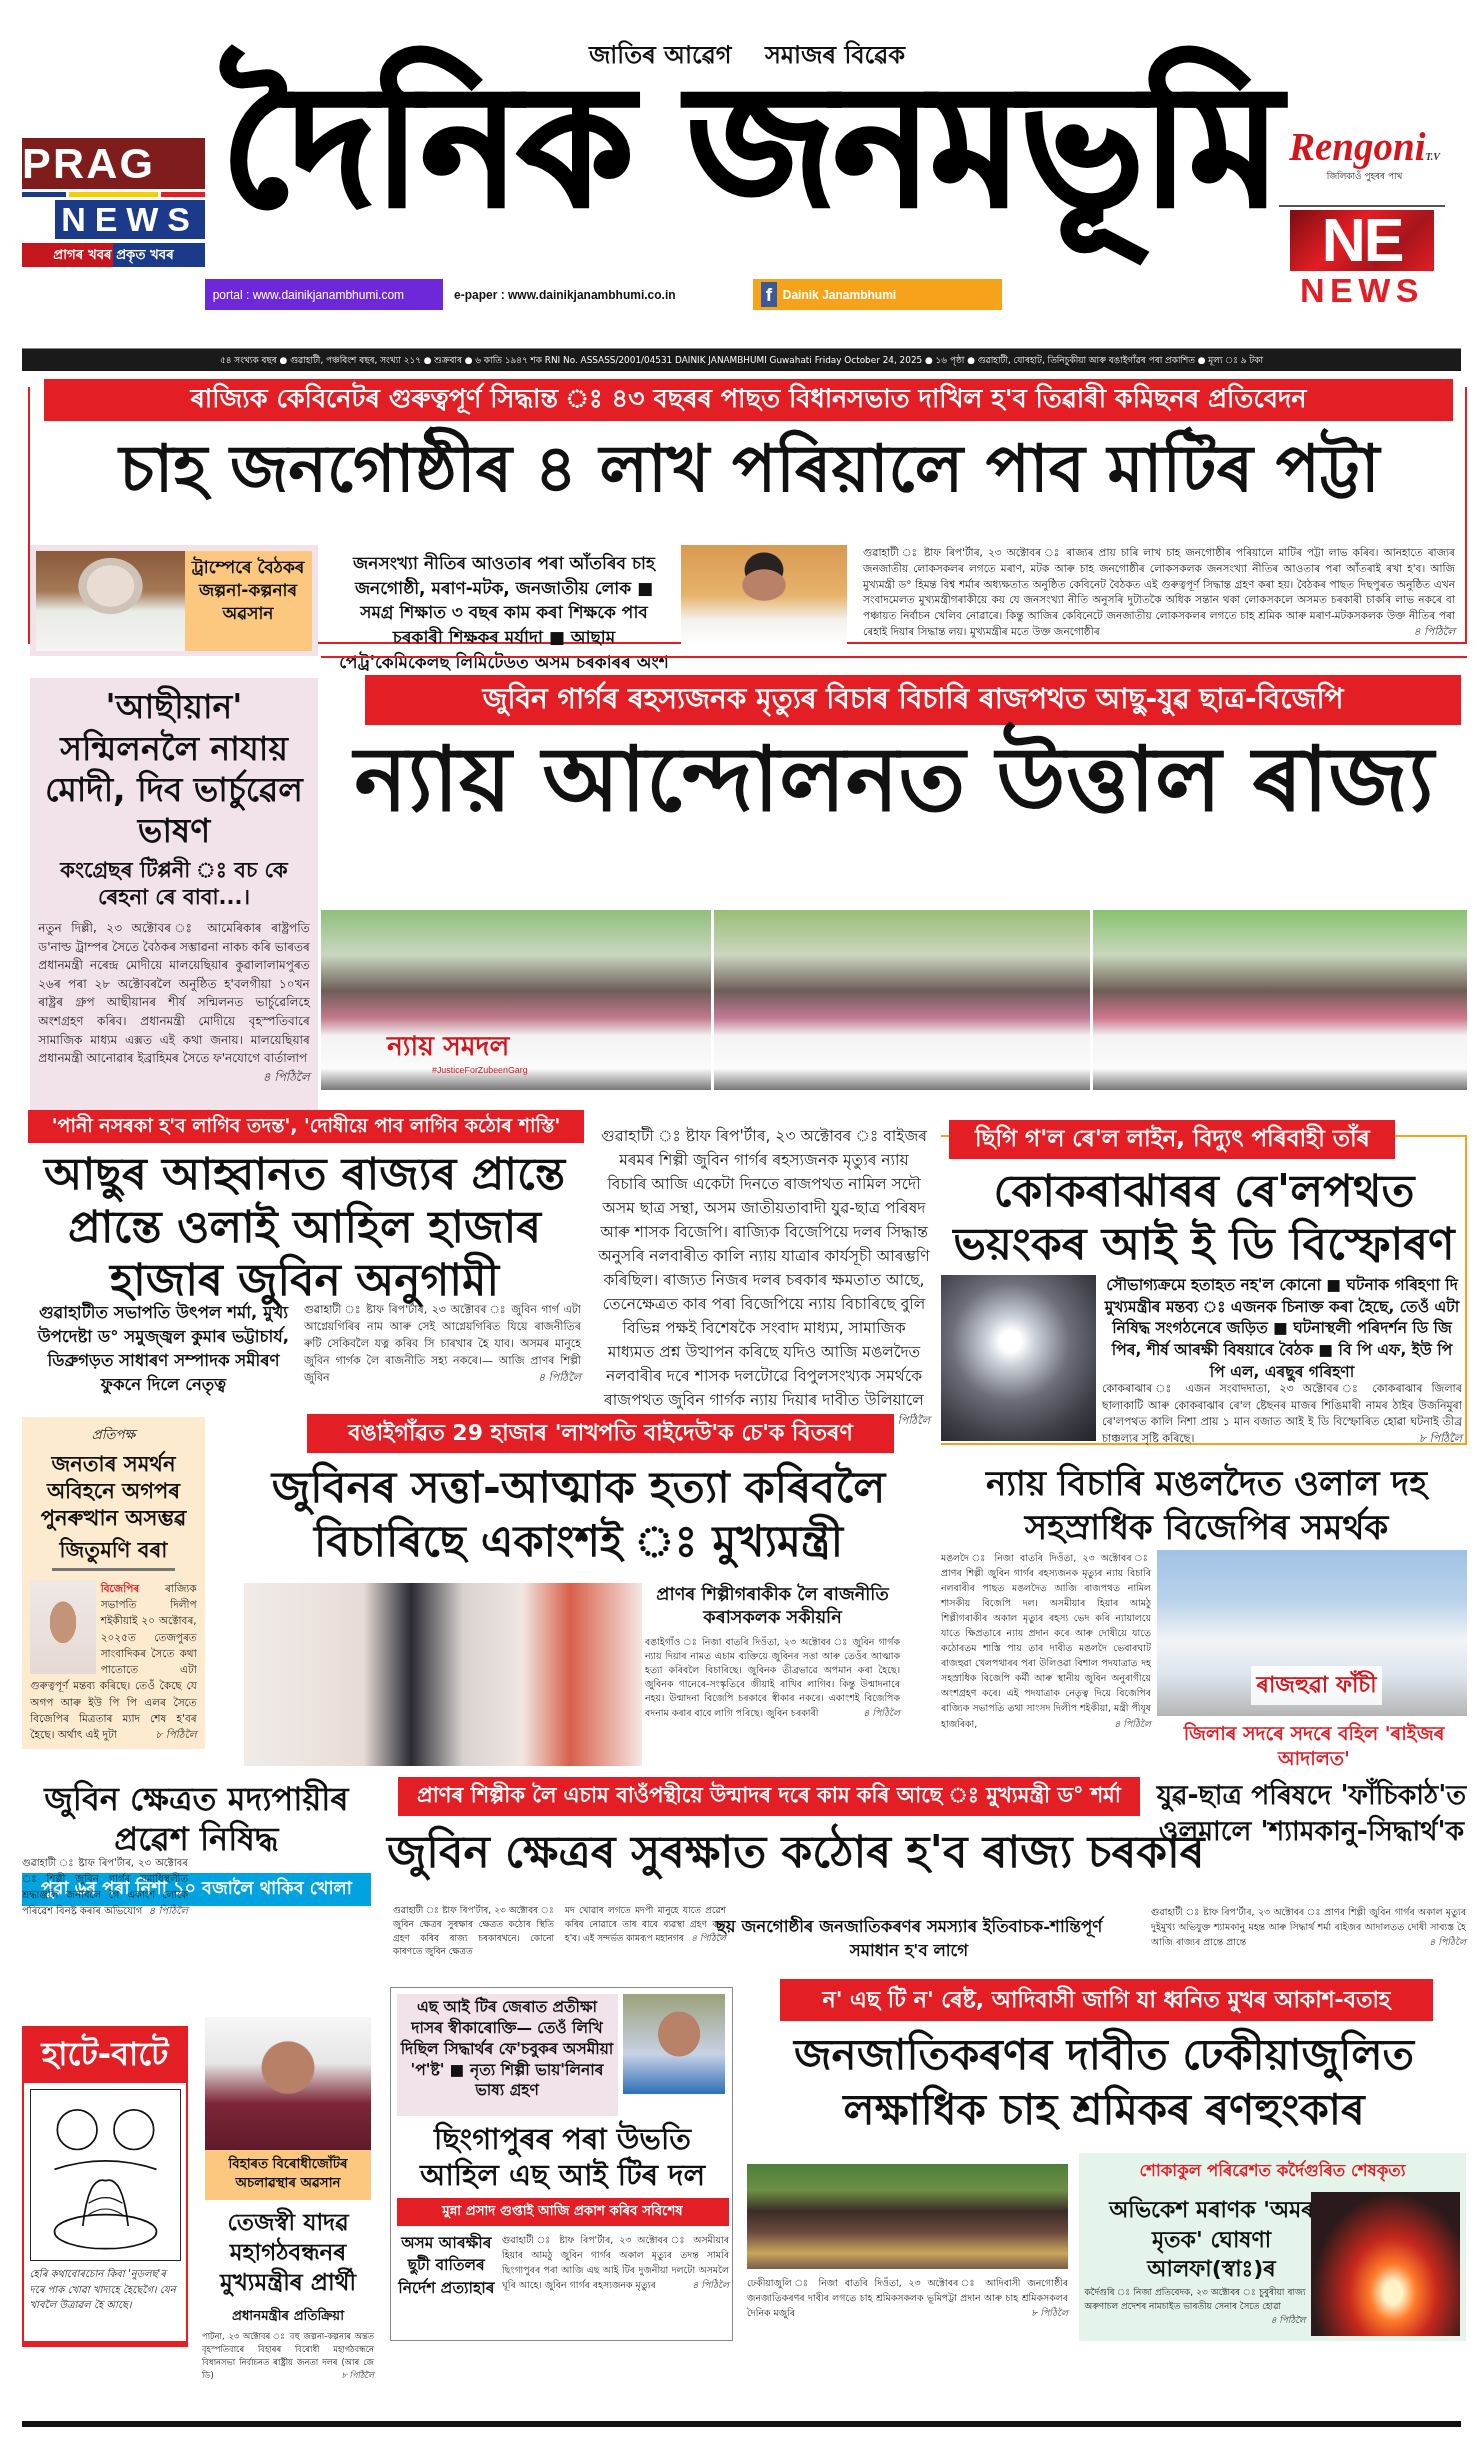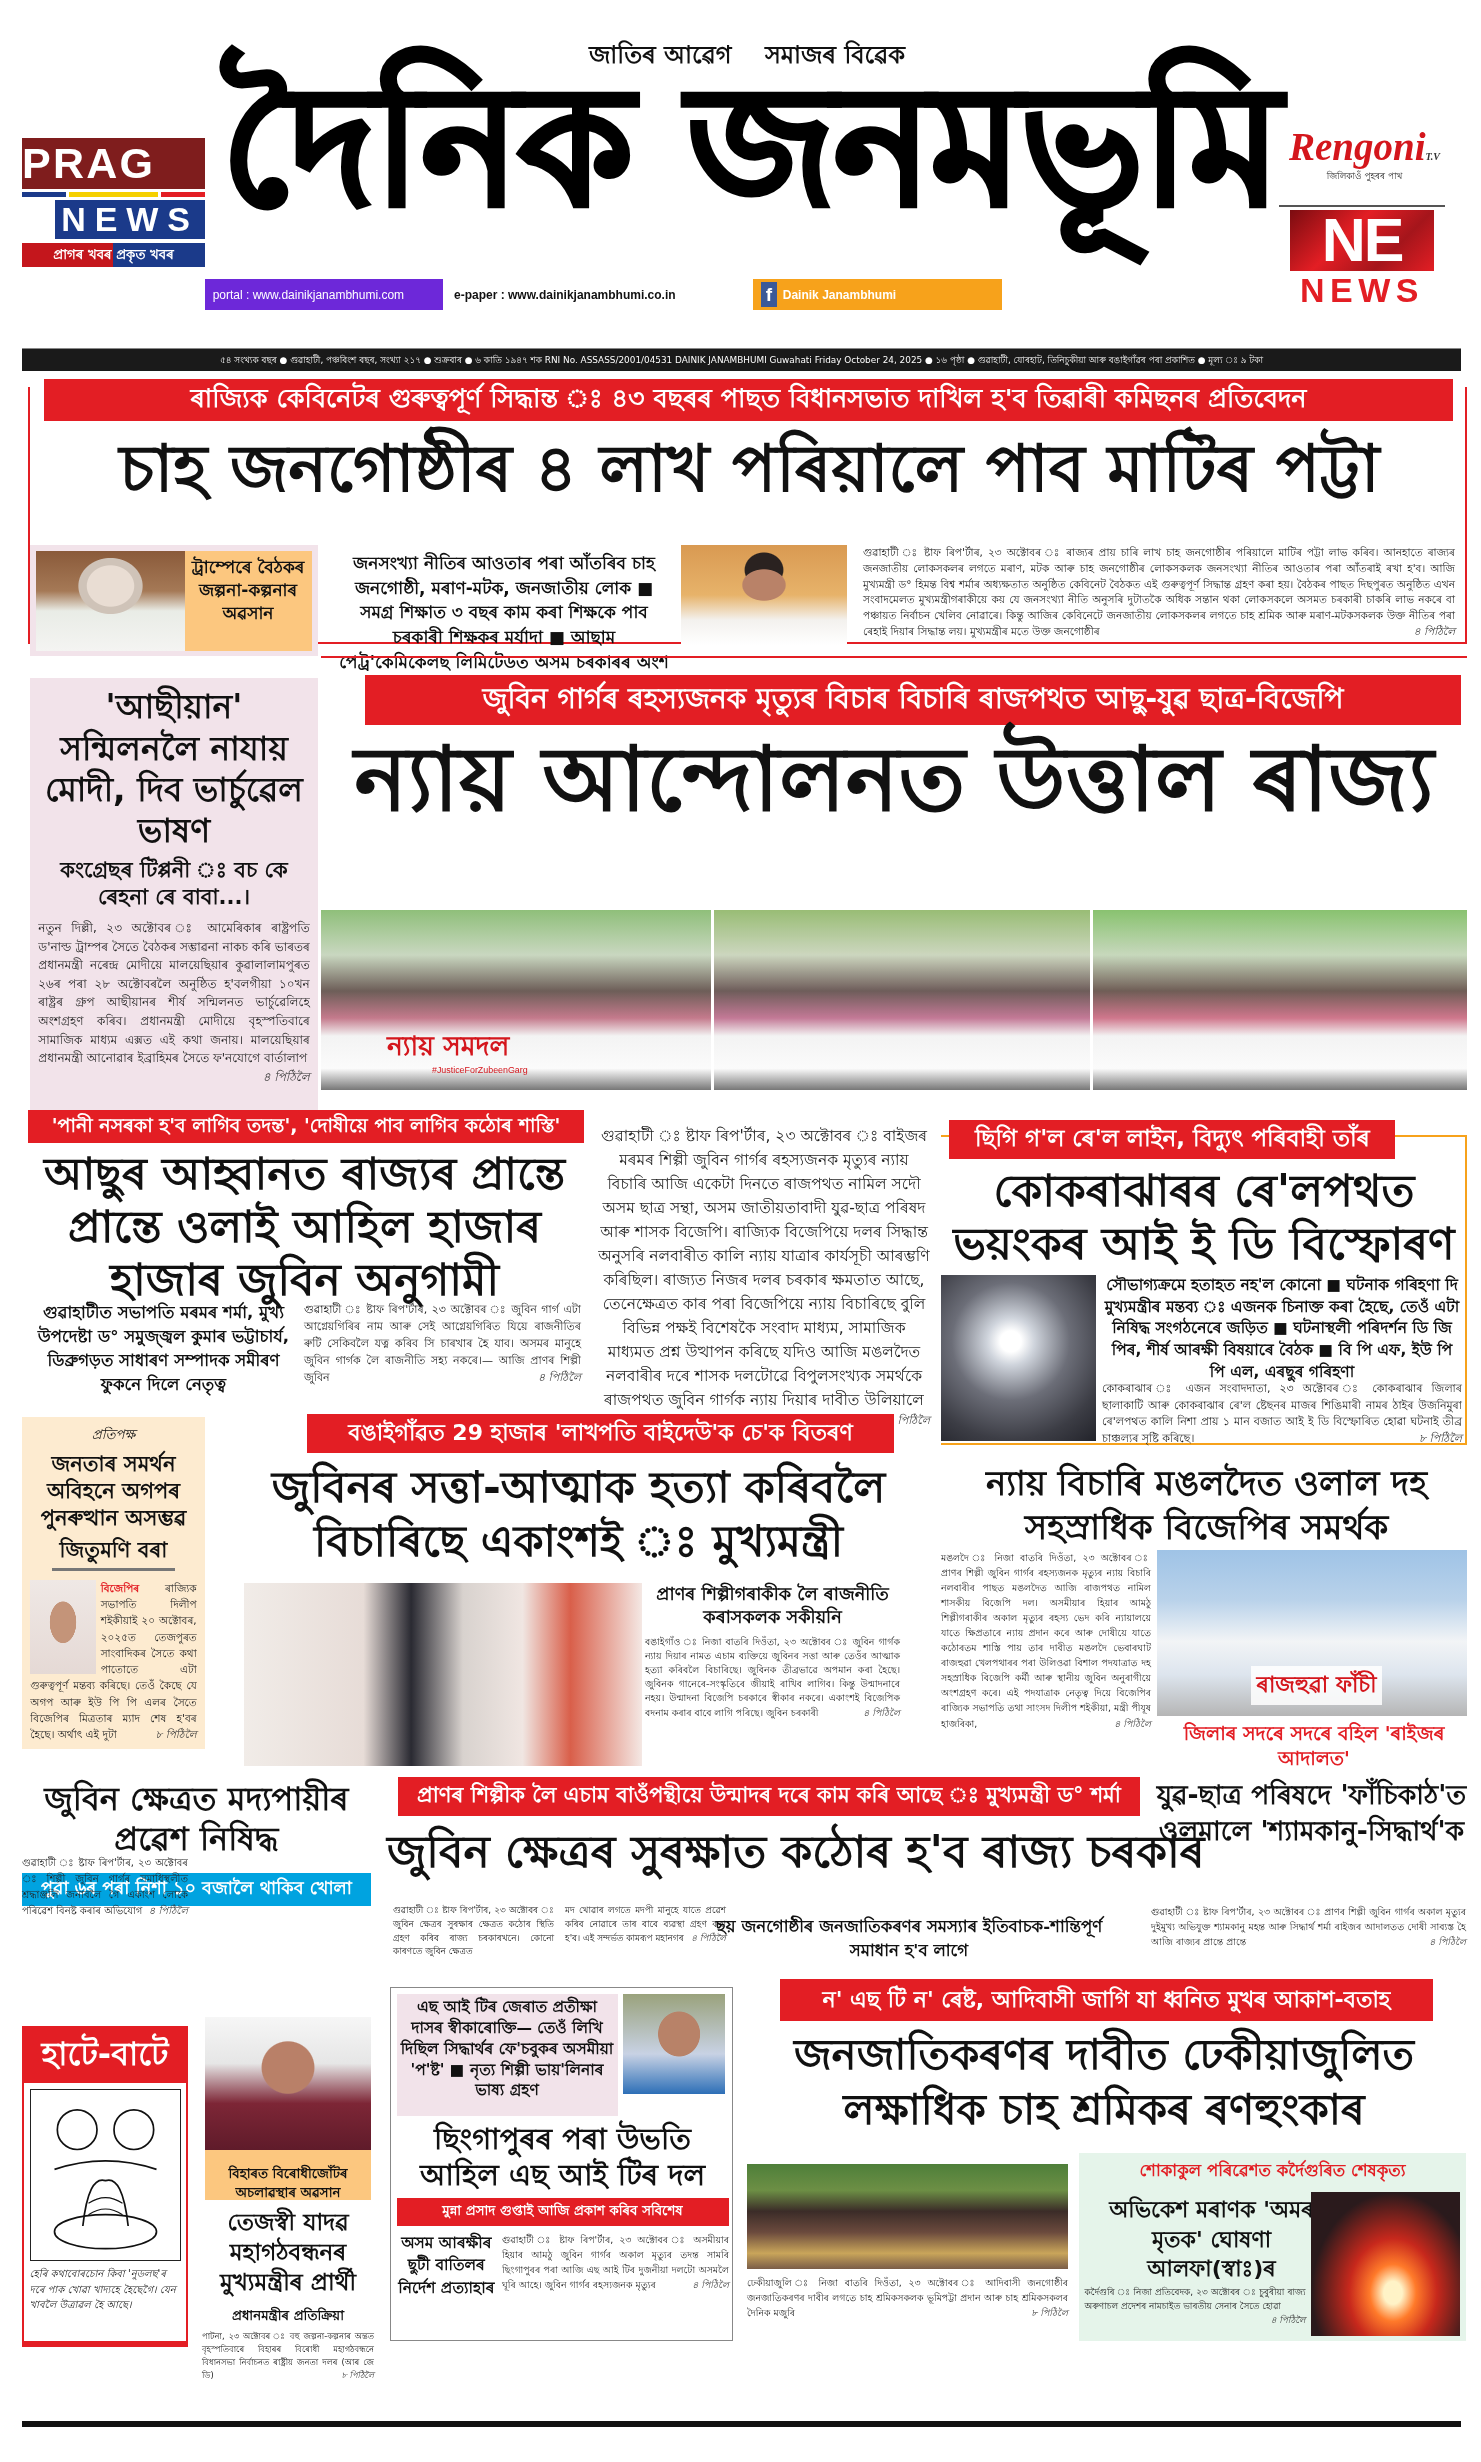--- a/index.html
+++ b/index.html
@@ -112,21 +112,21 @@
 <div class="abs hl" style="left:321px;top:731px;width:1146px;font-size:89px;line-height:1.1;white-space:nowrap">ন্যায় আন্দোলনত উত্তাল ৰাজ্য</div>
 <div class="abs photo ph-rally" style="left:321px;top:910px;width:390px;height:180px">
   <div class="abs" style="left:66px;top:116px;font:bold 26.6px 'DejaVu Sans',sans-serif;color:#d4161c">ন্যায় সমদল</div>
   <div class="abs" style="left:111px;top:155px;font:8.9px 'Liberation Sans',sans-serif;color:#d4161c">#JusticeForZubeenGarg</div>
 </div>
 <div class="abs photo ph-rally" style="left:714px;top:910px;width:376px;height:180px;filter:hue-rotate(-10deg)"></div>
 <div class="abs photo ph-rally" style="left:1093px;top:910px;width:374px;height:180px;filter:saturate(1.2)"></div>
 
 <div class="abs red-banner" style="left:28px;top:1110px;width:556px;height:33px;font-size:19px">'পানী নসৰকা হ'ব লাগিব তদন্ত', 'দোষীয়ে পাব লাগিব কঠোৰ শাস্তি'</div>
 <div class="abs hl" style="left:22px;top:1148px;width:565px;font-size:44px;line-height:1.2">আছুৰ আহ্বানত ৰাজ্যৰ প্ৰান্তে প্ৰান্তে ওলাই আহিল হাজাৰ হাজাৰ জুবিন অনুগামী</div>
-<div class="abs hl" style="left:25px;top:1301px;width:277px;font-size:16.6px;line-height:1.45">গুৱাহাটীত সভাপতি মৰমৰ শৰ্মা, মুখ্য উপদেষ্টা ড° সমুজ্জ্বল কুমাৰ ভট্টাচাৰ্য, ডিব্ৰুগড়ত সাধাৰণ সম্পাদক সমীৰণ ফুকনে দিলে নেতৃত্ব</div>
+<div class="abs hl" style="left:25px;top:1301px;width:277px;font-size:16.6px;line-height:1.45">গুৱাহাটীত সভাপতি উৎপল শৰ্মা, মুখ্য উপদেষ্টা ড° সমুজ্জ্বল কুমাৰ ভট্টাচাৰ্য, ডিব্ৰুগড়ত সাধাৰণ সম্পাদক সমীৰণ ফুকনে দিলে নেতৃত্ব</div>
 <div class="abs body" style="left:304px;top:1301px;width:277px;font-size:11px;line-height:1.55">
   <span>গুৱাহাটী ঃ ষ্টাফ ৰিপ'ৰ্টাৰ, ২৩ অক্টোবৰ ঃ জুবিন গাৰ্গ এটা আগ্নেয়গিৰিৰ নাম আৰু সেই আগ্নেয়গিৰিত যিয়ে ৰাজনীতিৰ ৰুটি সেকিবলৈ যত্ন কৰিব সি চাৰখাৰ হৈ যাব। অসমৰ মানুহে জুবিন গাৰ্গক লৈ ৰাজনীতি সহ্য নকৰে।— আজি প্ৰাণৰ শিল্পী জুবিন</span>
   <span class="cont">৪ পিঠিলৈ</span>
 </div>
 
 <div class="abs body" style="left:598px;top:1124px;width:332px;font-size:15.5px;line-height:1.55;text-align:center">
   <span>গুৱাহাটী ঃ ষ্টাফ ৰিপ'ৰ্টাৰ, ২৩ অক্টোবৰ ঃ বাইজৰ মৰমৰ শিল্পী জুবিন গাৰ্গৰ ৰহস্যজনক মৃত্যুৰ ন্যায় বিচাৰি আজি একেটা দিনতে ৰাজপথত নামিল সদৌ অসম ছাত্ৰ সন্থা, অসম জাতীয়তাবাদী যুৱ-ছাত্ৰ পৰিষদ আৰু শাসক বিজেপি। ৰাজ্যিক বিজেপিয়ে দলৰ সিদ্ধান্ত অনুসৰি নলবাৰীত কালি ন্যায় যাত্ৰাৰ কাৰ্যসূচী আৰম্ভণি কৰিছিল। ৰাজ্যত নিজৰ দলৰ চৰকাৰ ক্ষমতাত আছে, তেনেক্ষেত্ৰত কাৰ পৰা বিজেপিয়ে ন্যায় বিচাৰিছে বুলি বিভিন্ন পক্ষই বিশেষকৈ সংবাদ মাধ্যম, সামাজিক মাধ্যমত প্ৰশ্ন উত্থাপন কৰিছে যদিও আজি মঙলদৈত নলবাৰীৰ দৰে শাসক দলটোৱে বিপুলসংখ্যক সমৰ্থকে ৰাজপথত জুবিন গাৰ্গক ন্যায় দিয়াৰ দাবীত উলিয়ালে সমদল। ইফালে,</span>
   <span class="cont" style="font-size:11px">৪ পিঠিলৈ</span>
 </div>
 
@@ -194,21 +194,21 @@
       <path d="M40 140 Q130 110 220 140" stroke="#111" stroke-width="3" fill="none"></path>
       <ellipse cx="130" cy="250" rx="90" ry="30" fill="none" stroke="#111" stroke-width="3"></ellipse>
       <path d="M90 240 Q100 150 130 160 Q160 150 170 240" stroke="#111" stroke-width="3" fill="none"></path>
       <path d="M100 200 Q130 180 160 200 M100 220 Q130 200 160 220" stroke="#111" stroke-width="2" fill="none"></path>
     </svg>
   </div>
   <div class="body" style="margin:2.2px 5.5px;font-size:10px;font-style:italic;line-height:1.55;text-align:left">হেৰি কথাবোৰচোন কিবা 'নুডলছ'ৰ দৰে পাক খোৱা খাদ্যহে হৈছেগৈ। যেন খাবলৈ উত্ৰাৱল হৈ আছে।</div>
 </div>
 
 <div class="abs photo ph-tejashwi" style="left:205px;top:2017px;width:166px;height:133px"></div>
-<div class="abs orangebox hl" style="left:205px;top:2150px;width:166px;height:50px;font-size:13.3px;padding:14px;line-height:1.45">বিহাৰত বিৰোধীজোঁটৰ অচলাৱস্থাৰ অৱসান</div>
+<div class="abs orangebox hl" style="left:205px;top:2150px;width:166px;height:50px;font-size:13.3px;padding:4px;line-height:1.45">বিহাৰত বিৰোধীজোঁটৰ অচলাৱস্থাৰ অৱসান</div>
 <div class="abs hl" style="left:202px;top:2208px;width:172px;font-size:23px;line-height:1.3">তেজস্বী যাদৱ মহাগঠবন্ধনৰ মুখ্যমন্ত্ৰীৰ প্ৰাৰ্থী</div>
 <div class="abs hl" style="left:202px;top:2308px;width:172px;font-size:13.3px">প্ৰধানমন্ত্ৰীৰ প্ৰতিক্ৰিয়া</div>
 <div class="abs body" style="left:202px;top:2330px;width:172px;font-size:8.3px;line-height:1.55">
   <span>পাটনা, ২৩ অক্টোবৰ ঃ বহু জল্পনা-কল্পনাৰ অন্তত বৃহস্পতিবাৰে বিহাৰৰ বিৰোধী মহাগঠবন্ধনে বিধানসভা নিৰ্বাচনত ৰাষ্ট্ৰীয় জনতা দলৰ (আৰ জে ডি)</span>
   <span class="cont">৮ পিঠিলৈ</span>
 </div>
 
 <div class="abs red-banner" style="left:398px;top:1777px;width:742px;height:39px;font-size:21px">প্ৰাণৰ শিল্পীক লৈ এচাম বাওঁপন্থীয়ে উন্মাদৰ দৰে কাম কৰি আছে ঃ মুখ্যমন্ত্ৰী ড° শৰ্মা</div>
 <div class="abs hl" style="left:387px;top:1826px;width:764px;font-size:44px;white-space:nowrap">জুবিন ক্ষেত্ৰৰ সুৰক্ষাত কঠোৰ হ'ব ৰাজ্য চৰকাৰ</div>
 <div class="abs body" style="left:393px;top:1904px;width:161px;font-size:8.9px;line-height:1.55">গুৱাহাটী ঃ ষ্টাফ ৰিপ'ৰ্টাৰ, ২৩ অক্টোবৰ ঃ জুবিন ক্ষেত্ৰৰ সুৰক্ষাৰ ক্ষেত্ৰত কঠোৰ স্থিতি গ্ৰহণ কৰিব ৰাজ্য চৰকাৰখনে। কোনো কাৰণতে জুবিন ক্ষেত্ৰত</div>

